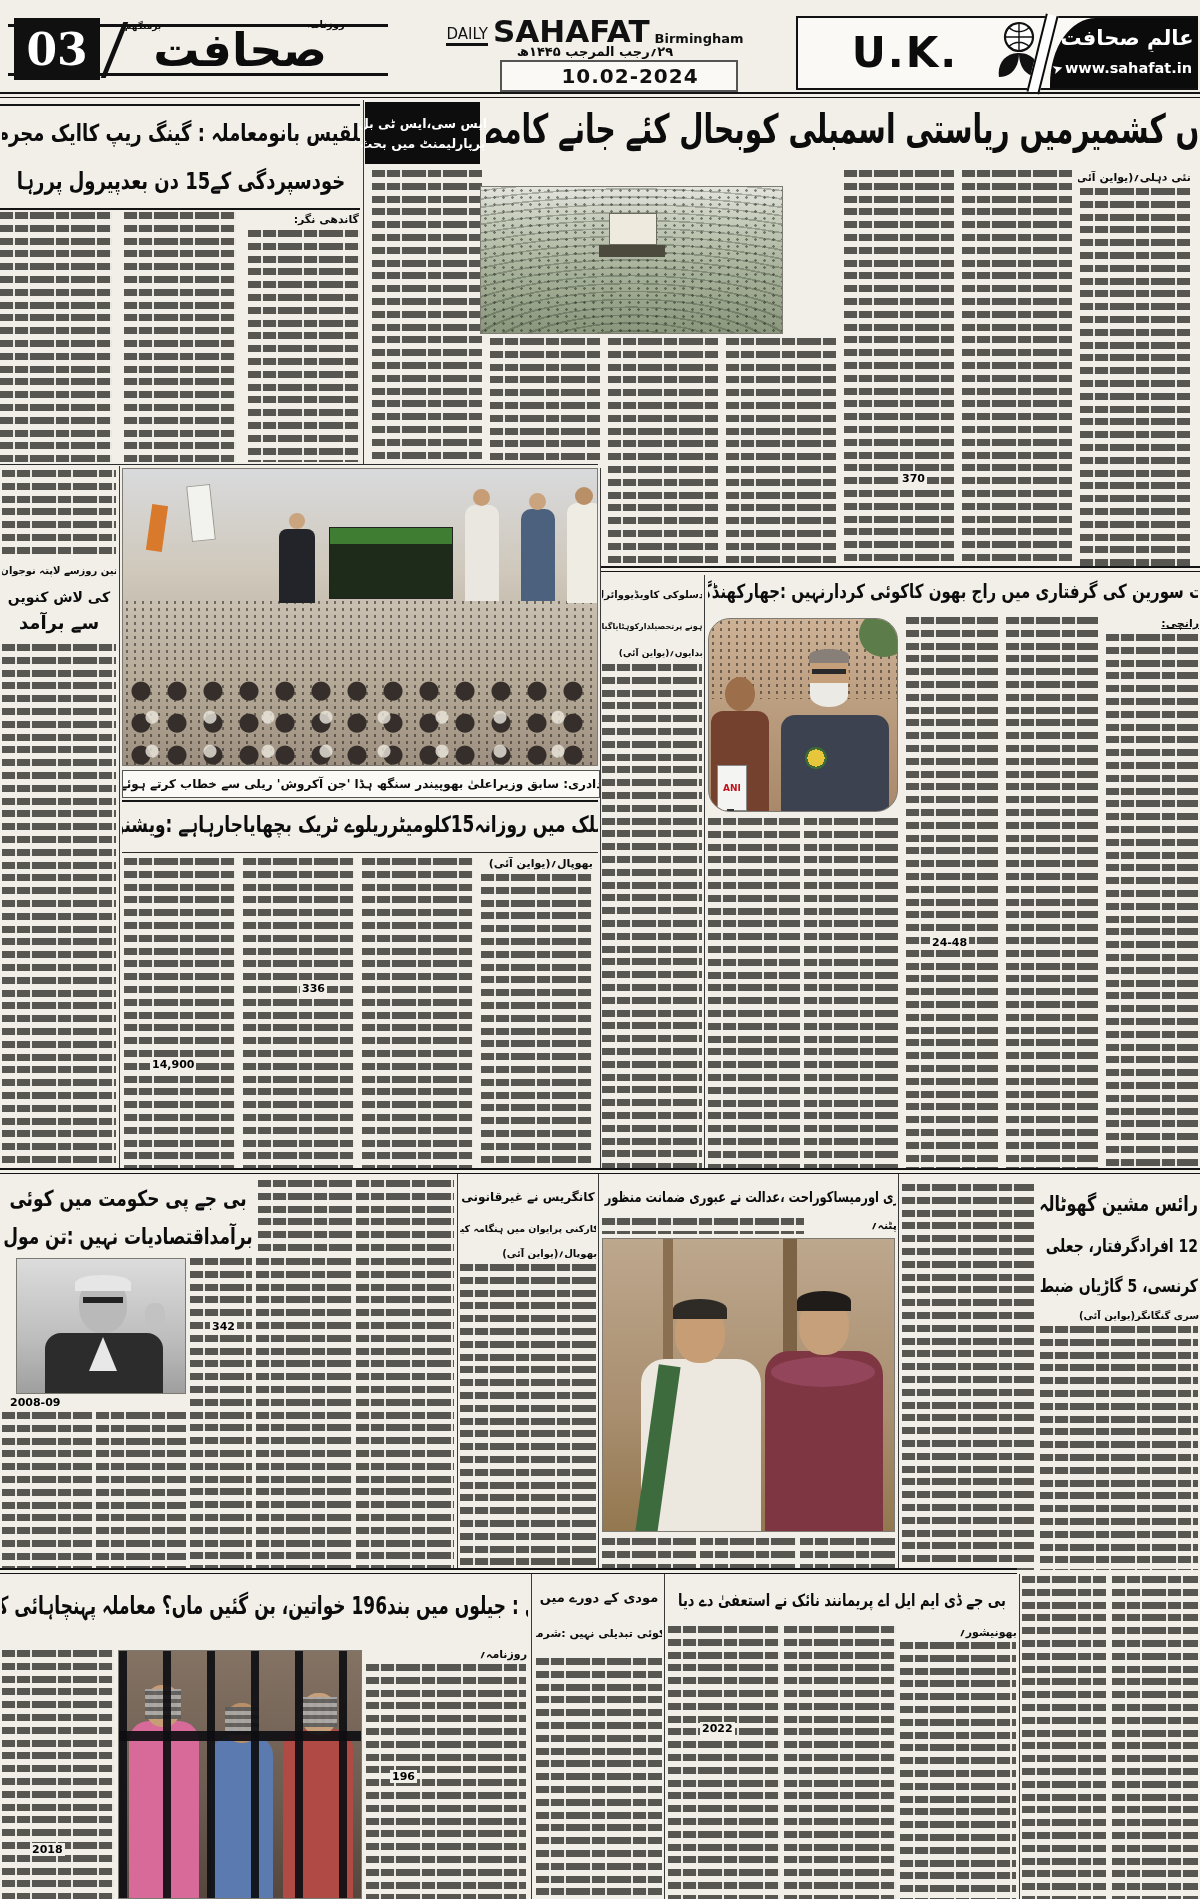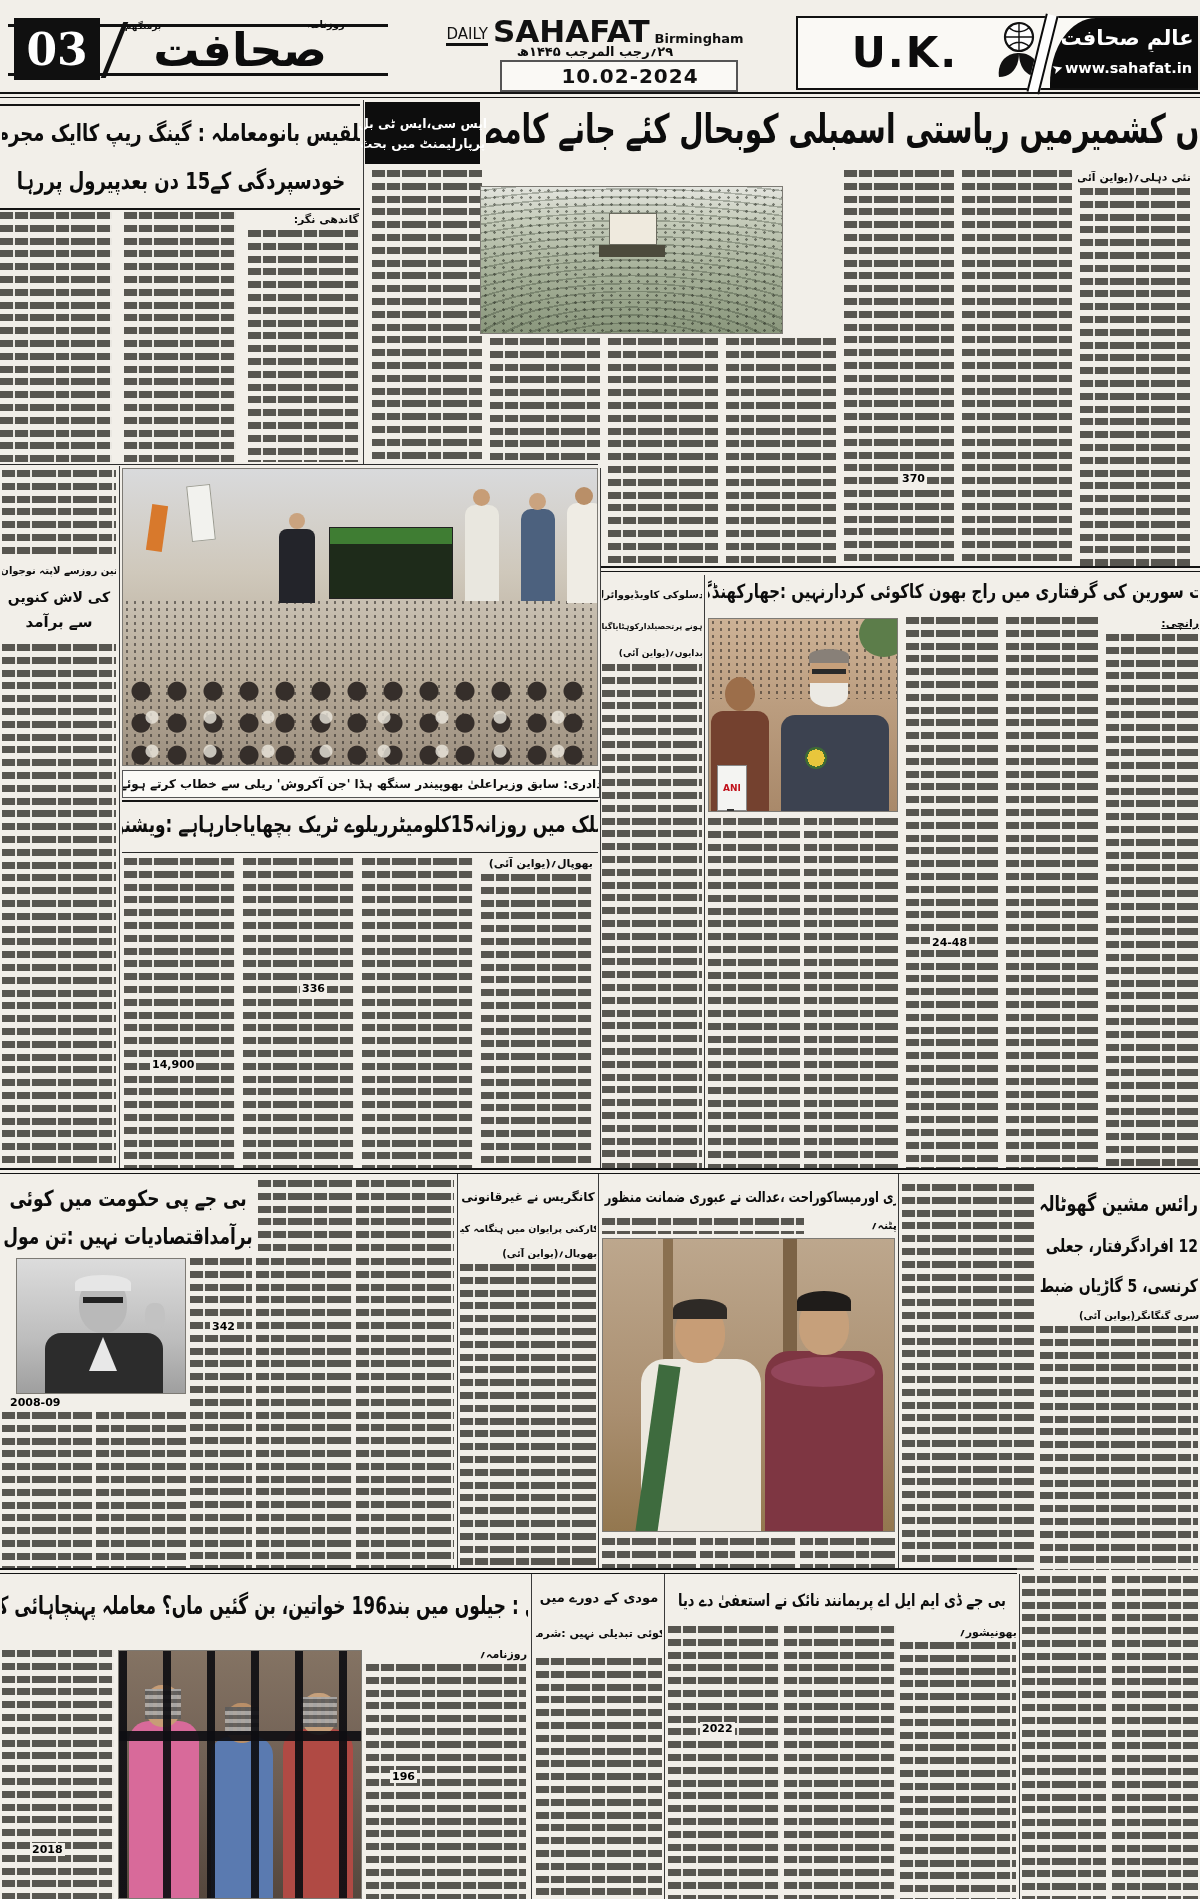--- a/index.html
+++ b/index.html
@@ -106,21 +106,21 @@
 <div class="dl" style="left:286px;top:213px;width:72px;">گاندھی نگر:</div>
 <div class="sim" style="left:248px;top:230px;width:112px;height:232px;"></div>
 <div class="sim" style="left:124px;top:212px;width:112px;height:250px;"></div>
 <div class="sim" style="left:0;top:212px;width:112px;height:250px;"></div>
 <div class="vr" style="left:363px;top:100px;height:364px;"></div>
 <div class="hr1" style="left:0;top:464px;width:598px;"></div>
 
 <div class="sim" style="left:2px;top:470px;width:114px;height:84px;"></div>
 <div class="h" style="left:2px;top:558px;width:114px;height:26px;font-size:10px;">تین روزسے لاپتہ نوجوان</div>
 <div class="h" style="left:2px;top:584px;width:114px;height:26px;font-size:14px;">کی لاش کنویں</div>
-<div class="h" style="left:2px;top:610px;width:114px;height:26px;font-size:15px;">سے برآمد</div>
+<div class="h" style="left:2px;top:610px;width:114px;height:26px;font-size:18px;">سے برآمد</div>
 <div class="sim" style="left:2px;top:644px;width:114px;height:526px;"></div>
 <div class="vr" style="left:119px;top:466px;height:704px;"></div>
 
 <div class="ph" style="left:122px;top:468px;width:476px;height:298px;background:linear-gradient(180deg,#d9dadc 0%,#cfc8bb 35%,#b7ab99 70%,#9d9080 100%);">
   <div class="speck" style="left:0;top:130px;width:476px;height:168px;"></div>
   <div class="x" style="left:26px;top:36px;width:16px;height:46px;background:#d8792c;transform:rotate(8deg);"></div>
   <div class="x" style="left:66px;top:16px;width:22px;height:54px;background:#f2f2ee;border:1px solid #9a9a90;transform:rotate(-6deg);"></div>
   <div class="x" style="left:206px;top:58px;width:122px;height:70px;background:linear-gradient(180deg,#3f7d33 0 16px,#1e2b1a 16px 100%);border:1px solid #222;"></div>
   <div class="x" style="left:166px;top:44px;width:16px;height:16px;border-radius:50%;background:#caa37f;"></div>
   <div class="x" style="left:156px;top:60px;width:36px;height:74px;border-radius:8px 8px 0 0;background:#23242a;"></div>
@@ -147,21 +147,21 @@
 
 <div class="hr2" style="left:600px;top:566px;width:600px;"></div>
 <div class="vr" style="left:600px;top:468px;height:702px;"></div>
 <div class="vr" style="left:704px;top:575px;height:595px;"></div>
 <div class="h" style="left:602px;top:578px;width:100px;height:34px;font-size:10px;">بدسلوکی کاویڈیووائرل</div>
 <div class="h" style="left:602px;top:612px;width:100px;height:30px;font-size:8px;">ہونے پرتحصیلدارکوہٹایاگیا</div>
 <div class="dl" style="left:602px;top:648px;width:100px;font-size:9px;">بدایوں؍(یواین آئی)</div>
 <div class="sim" style="left:602px;top:664px;width:100px;height:506px;"></div>
 
 <div class="h tall" style="left:708px;top:574px;width:490px;height:38px;font-size:15px;">ہیمنت سورین کی گرفتاری میں راج بھون کاکوئی کردارنہیں :جھارکھنڈگورنر</div>
-<div class="ph" style="left:708px;top:618px;width:190px;height:194px;background:linear-gradient(180deg,#cdb296 0%,#bb9d7f 45%,#a9896a 100%);">
+<div class="ph" style="left:708px;top:618px;width:190px;height:194px;background:linear-gradient(180deg,#cdb296 0%,#bb9d7f 45%,#a9896a 100%);border-radius:22px;">
   <div class="speck" style="left:0;top:0;width:190px;height:80px;"></div>
   <div class="x" style="left:150px;top:-8px;width:50px;height:46px;border-radius:50%;background:#5c7d4a;"></div>
   <div class="x" style="left:2px;top:92px;width:58px;height:102px;border-radius:12px 12px 0 0;background:#74412f;"></div>
   <div class="x" style="left:16px;top:58px;width:30px;height:34px;border-radius:50%;background:#9c6e4a;"></div>
   <div class="x" style="left:72px;top:96px;width:108px;height:98px;border-radius:14px 14px 0 0;background:#3c4250;"></div>
   <div class="x" style="left:100px;top:34px;width:40px;height:48px;border-radius:46%;background:#c6a07b;"></div>
   <div class="x" style="left:100px;top:30px;width:40px;height:14px;border-radius:50% 50% 0 0;background:#888078;"></div>
   <div class="x" style="left:103px;top:50px;width:34px;height:5px;background:#2a2a2a;"></div>
   <div class="x" style="left:101px;top:64px;width:38px;height:24px;border-radius:0 0 50% 50%;background:#eceae4;"></div>
   <div class="x" style="left:96px;top:128px;width:22px;height:22px;border-radius:50%;background:radial-gradient(circle,#e8c63c 0 55%,#3e6b34 55% 100%);"></div>

